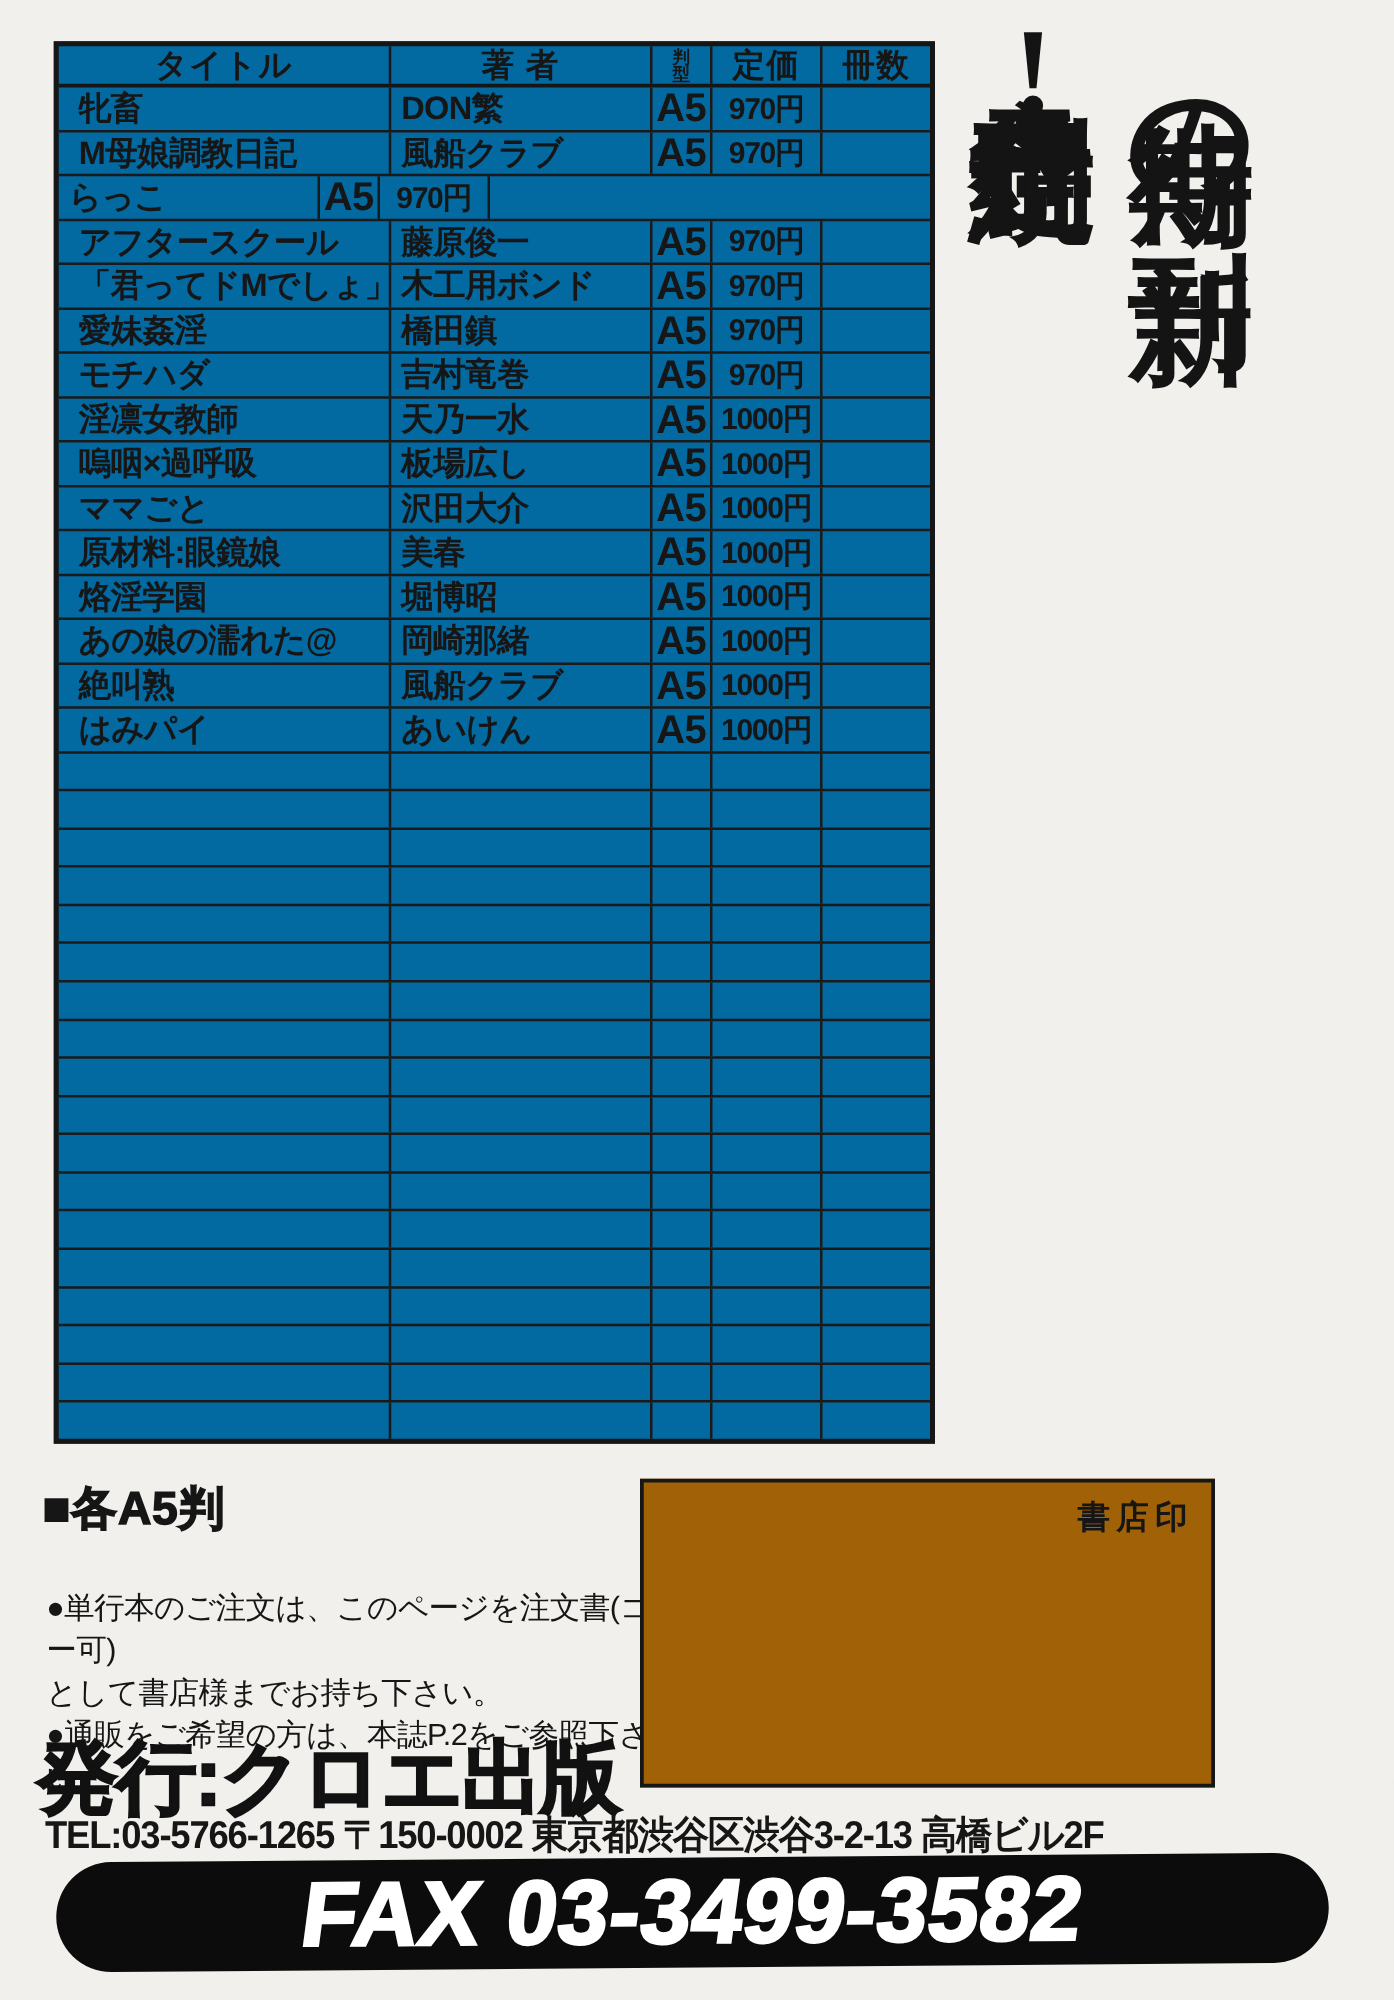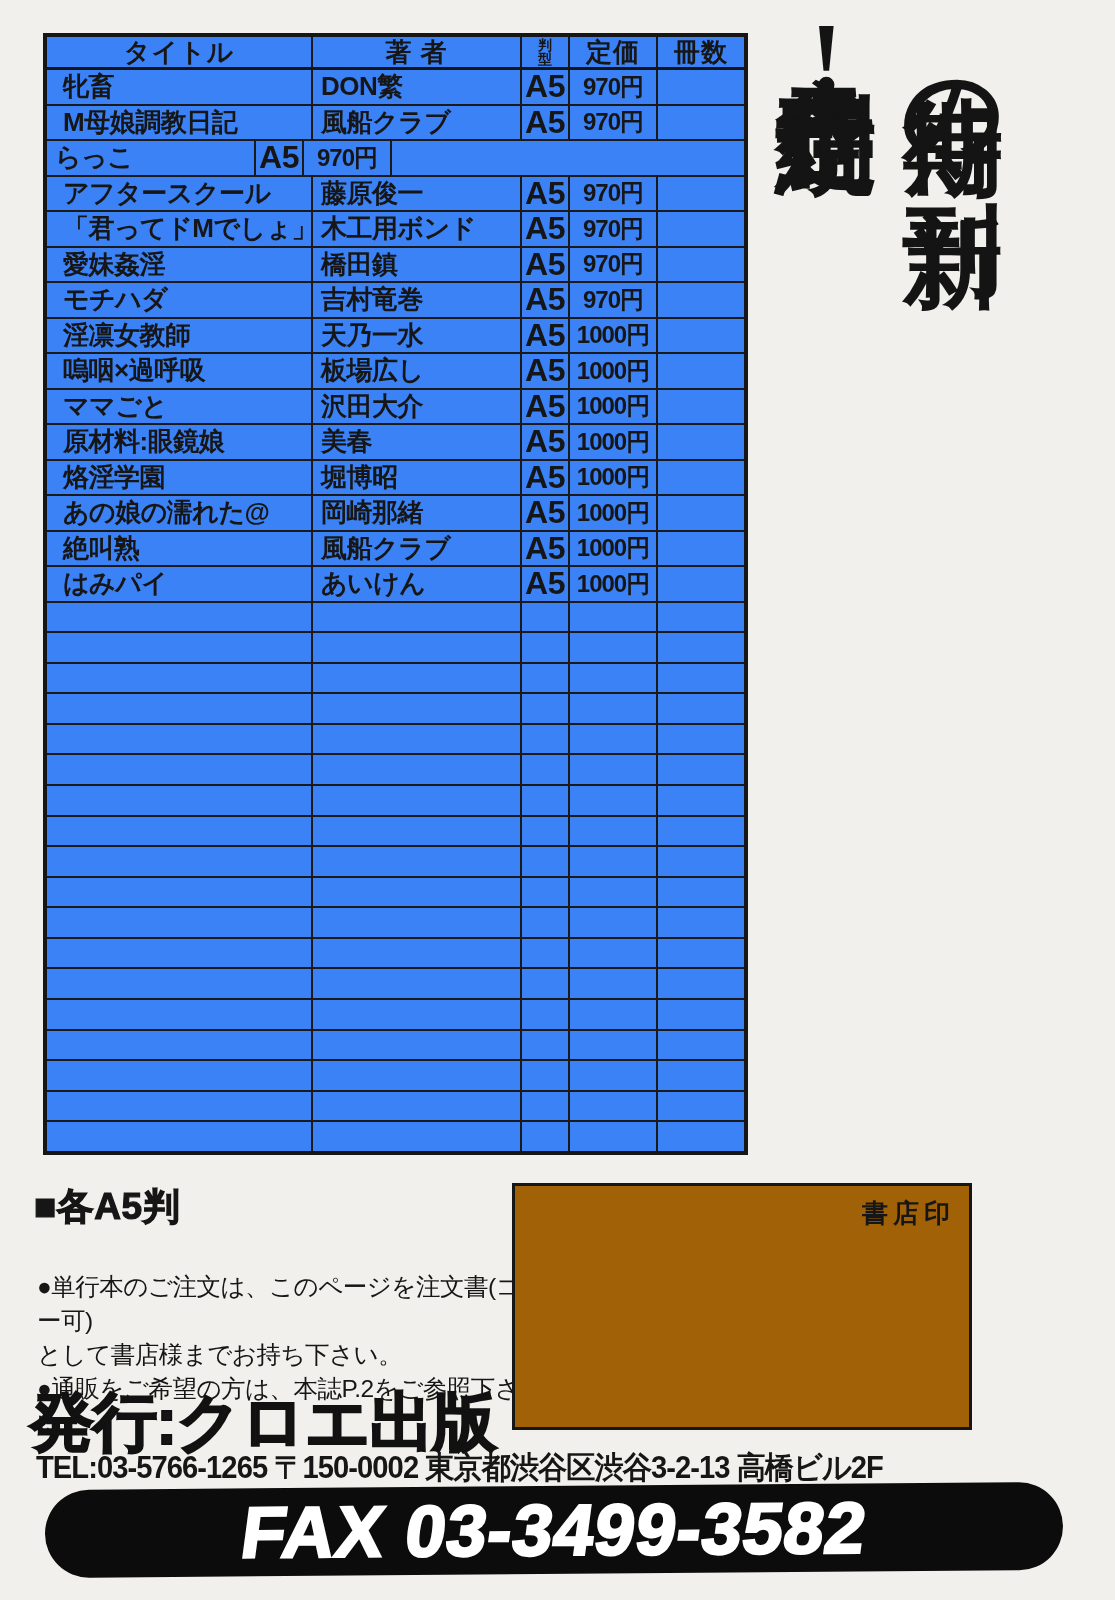--- a/index.html
+++ b/index.html
@@ -9,21 +9,21 @@
     background:#e9e8e4;
   }
   .page{
     position:relative;width:1115px;height:1600px;
     background:#f1f0ec;color:#161616;overflow:hidden;
   }
 
   
   .book-table{
     position:absolute;left:43px;top:33px;width:705px;height:1122px;
-    border:4px solid #161616;background:#3b82f6;
+    border:4px solid #161616;background:#0369a1;
     display:flex;flex-direction:column;box-sizing:border-box;
   }
   .trow{display:flex;border-bottom:2.5px solid #1a1a1a;box-sizing:border-box;}
   .book-table .trow:last-child{border-bottom:none;}
   .trow.header{height:33px;border-bottom:3.5px solid #161616;flex:0 0 auto;}
   .trow.data{height:35.5px;flex:0 0 auto;}
   .trow.empty{flex:1 1 0;min-height:0;}
   .tcell{
     border-right:2.5px solid #1a1a1a;box-sizing:border-box;
     display:flex;align-items:center;white-space:nowrap;overflow:visible;

